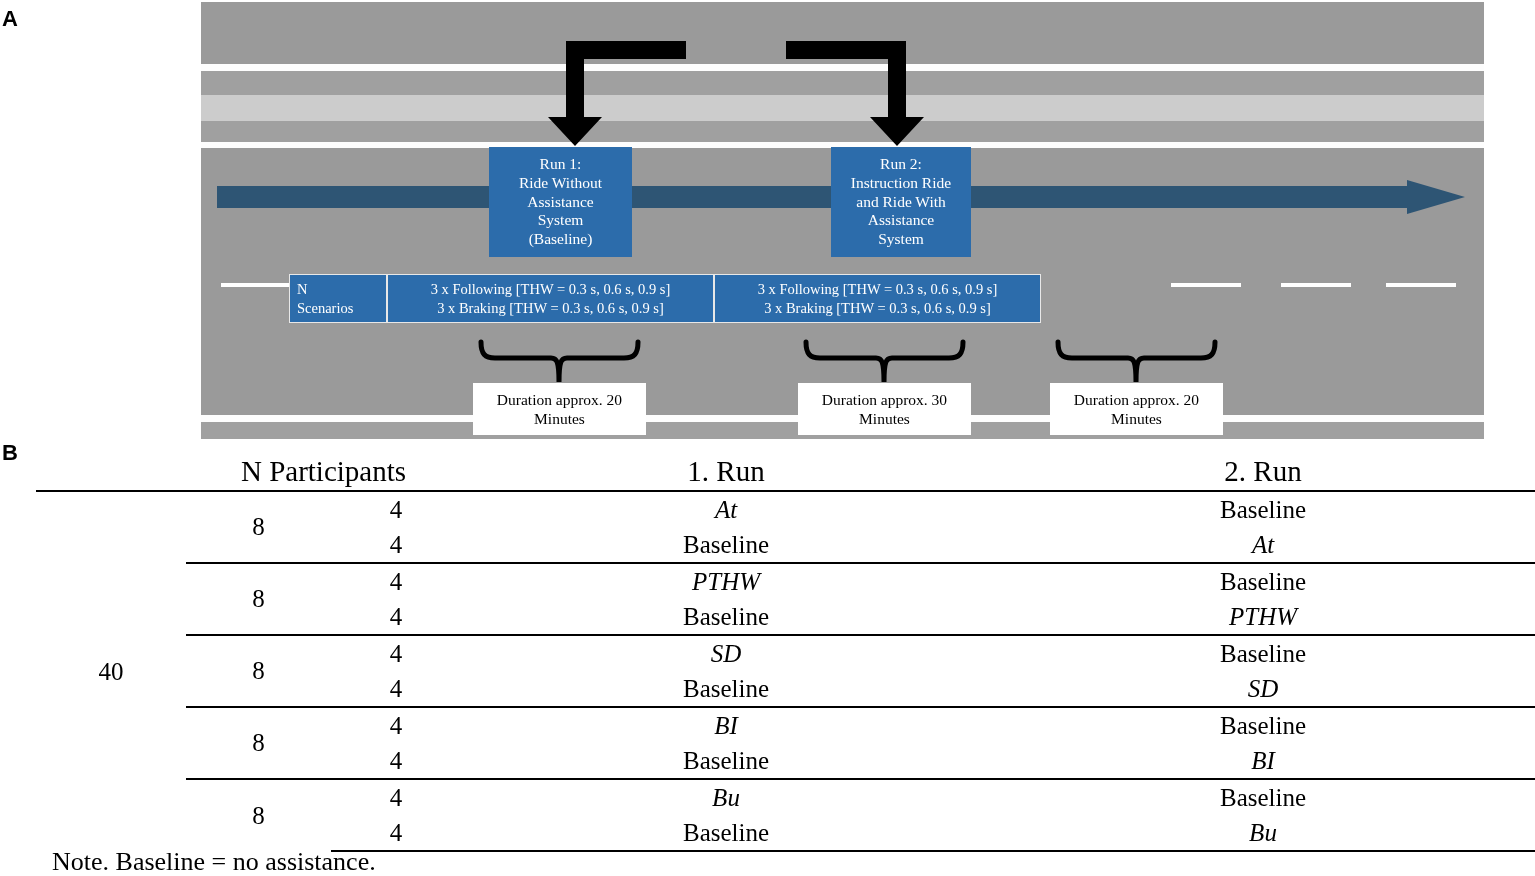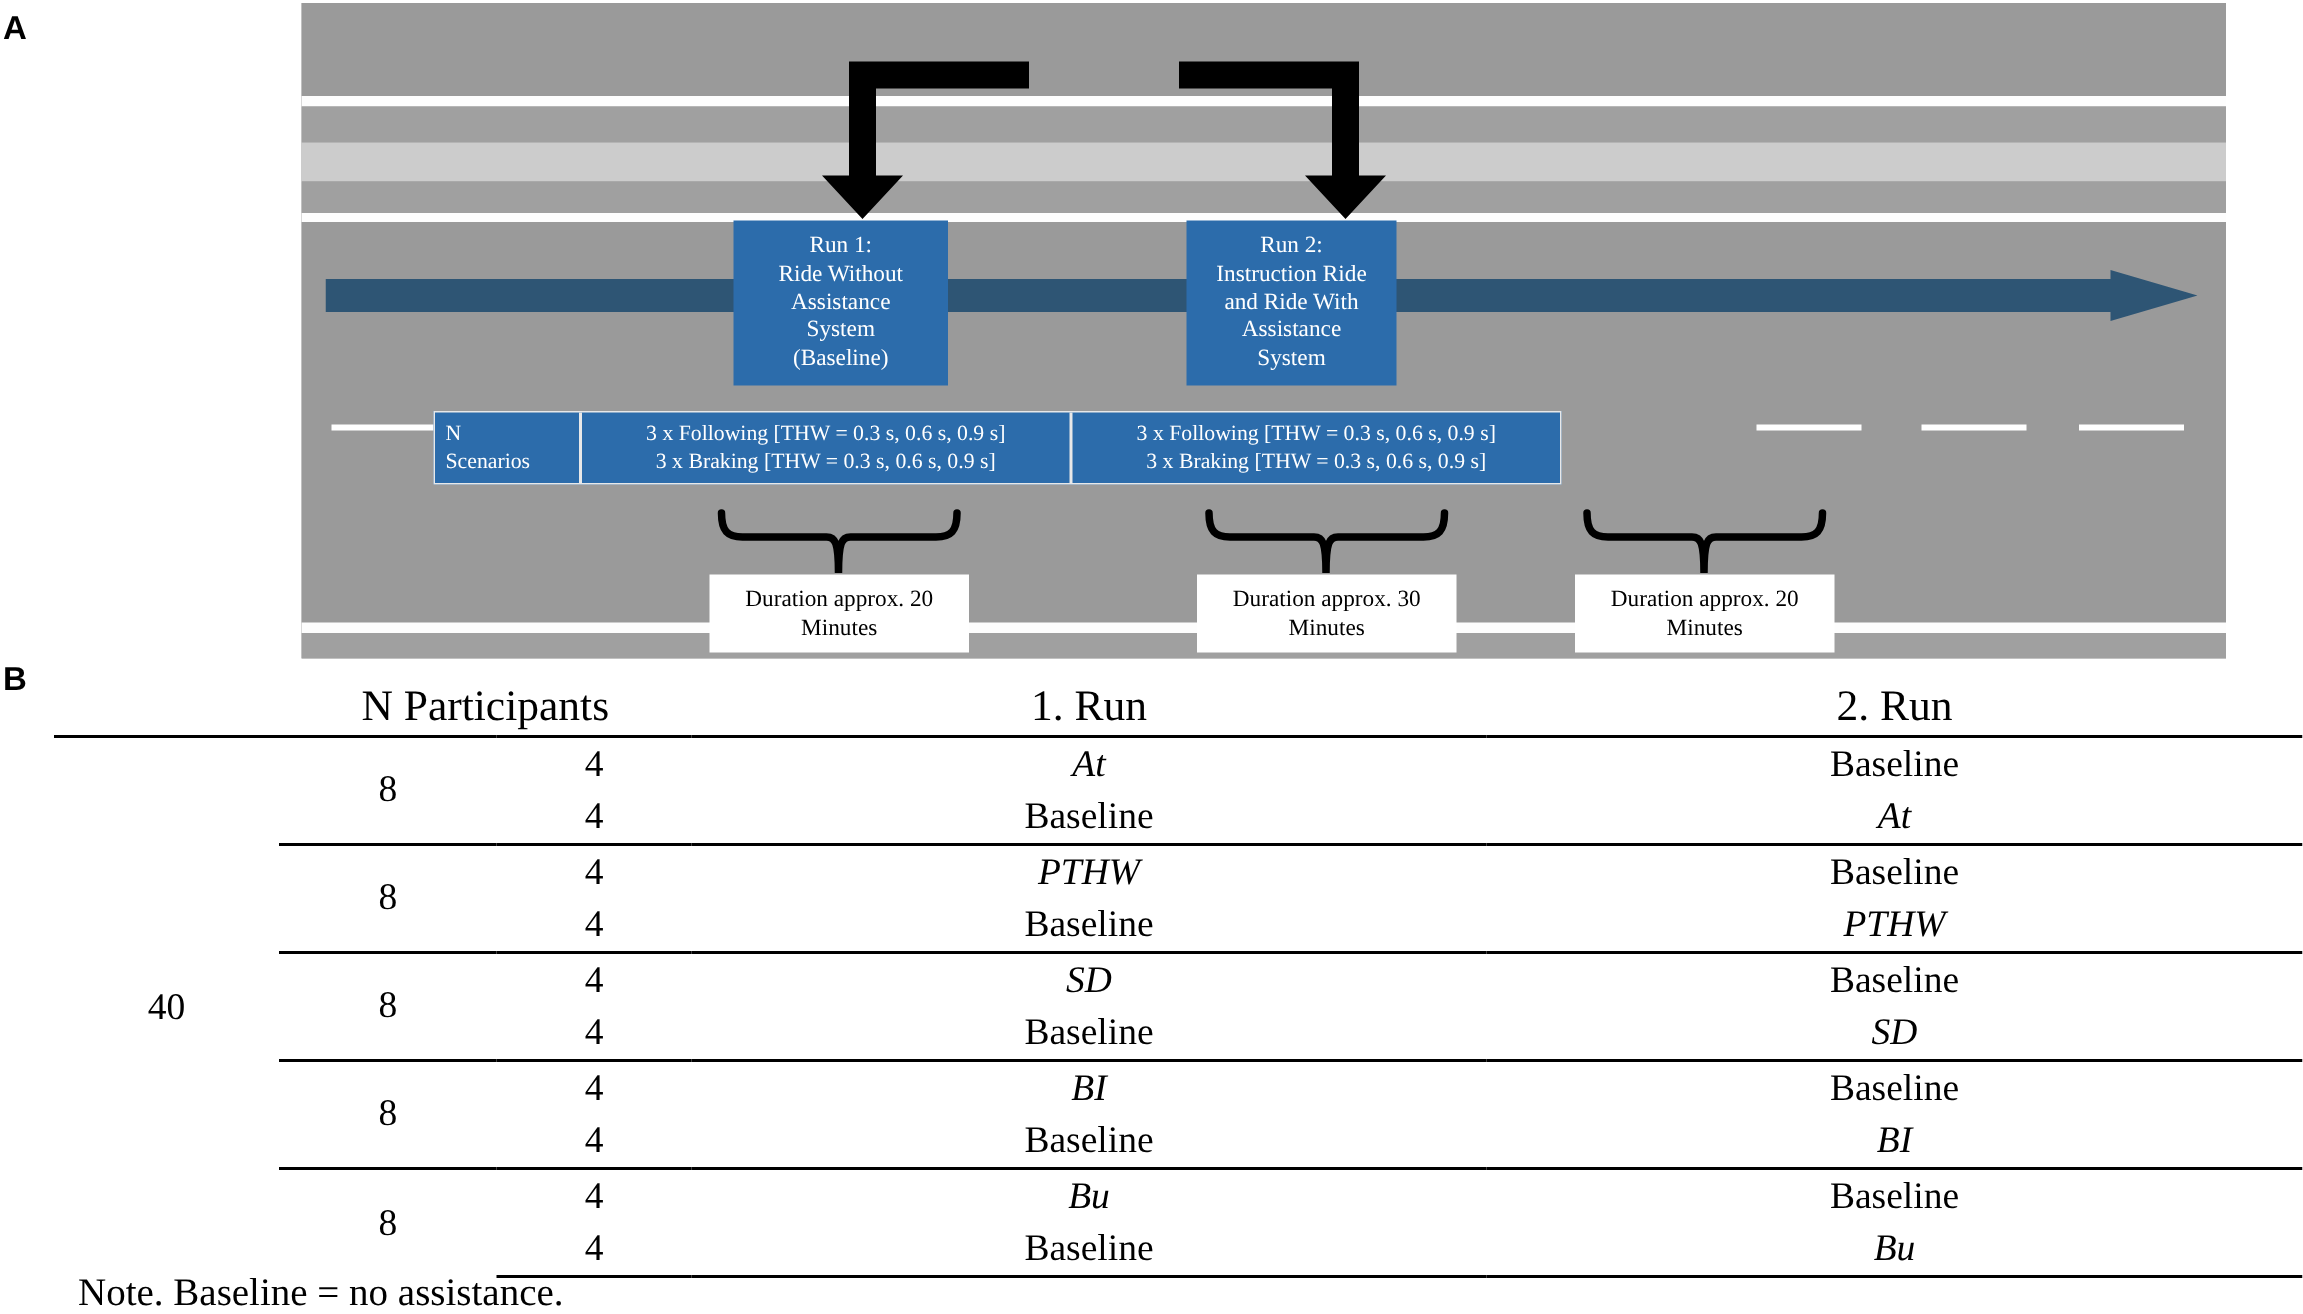--- a/index.html
+++ b/index.html
@@ -91,21 +91,21 @@
     line-height: 1.25;
     display: flex;
     align-items: center;
     justify-content: center;
     box-sizing: border-box;
     padding: 2px 5px;
   }
 
   #box-ego        { left: 74px;  top: 155px; width: 126px; height: 74px; }
   #box-run1       { left: 288px; top: 145px; width: 143px; height: 110px; }
-  #box-run2       { left: 590px; top: 145px; width: 140px; height: 110px; }
+  #box-run2       { left: 630px; top: 145px; width: 140px; height: 110px; }
   #box-postinq    { left: 861px; top: 163px; width: 146px; height: 60px; }
   #box-counter    { left: 470px; top: 5px;   width: 128px; height: 112px; }
 
   #box-dur1 { left: 272px; top: 381px; width: 173px; height: 52px; }
   #box-dur2 { left: 597px; top: 381px; width: 173px; height: 52px; }
   #box-dur3 { left: 849px; top: 381px; width: 173px; height: 52px; }
 
   
   #scenario-strip {
     position: absolute;

